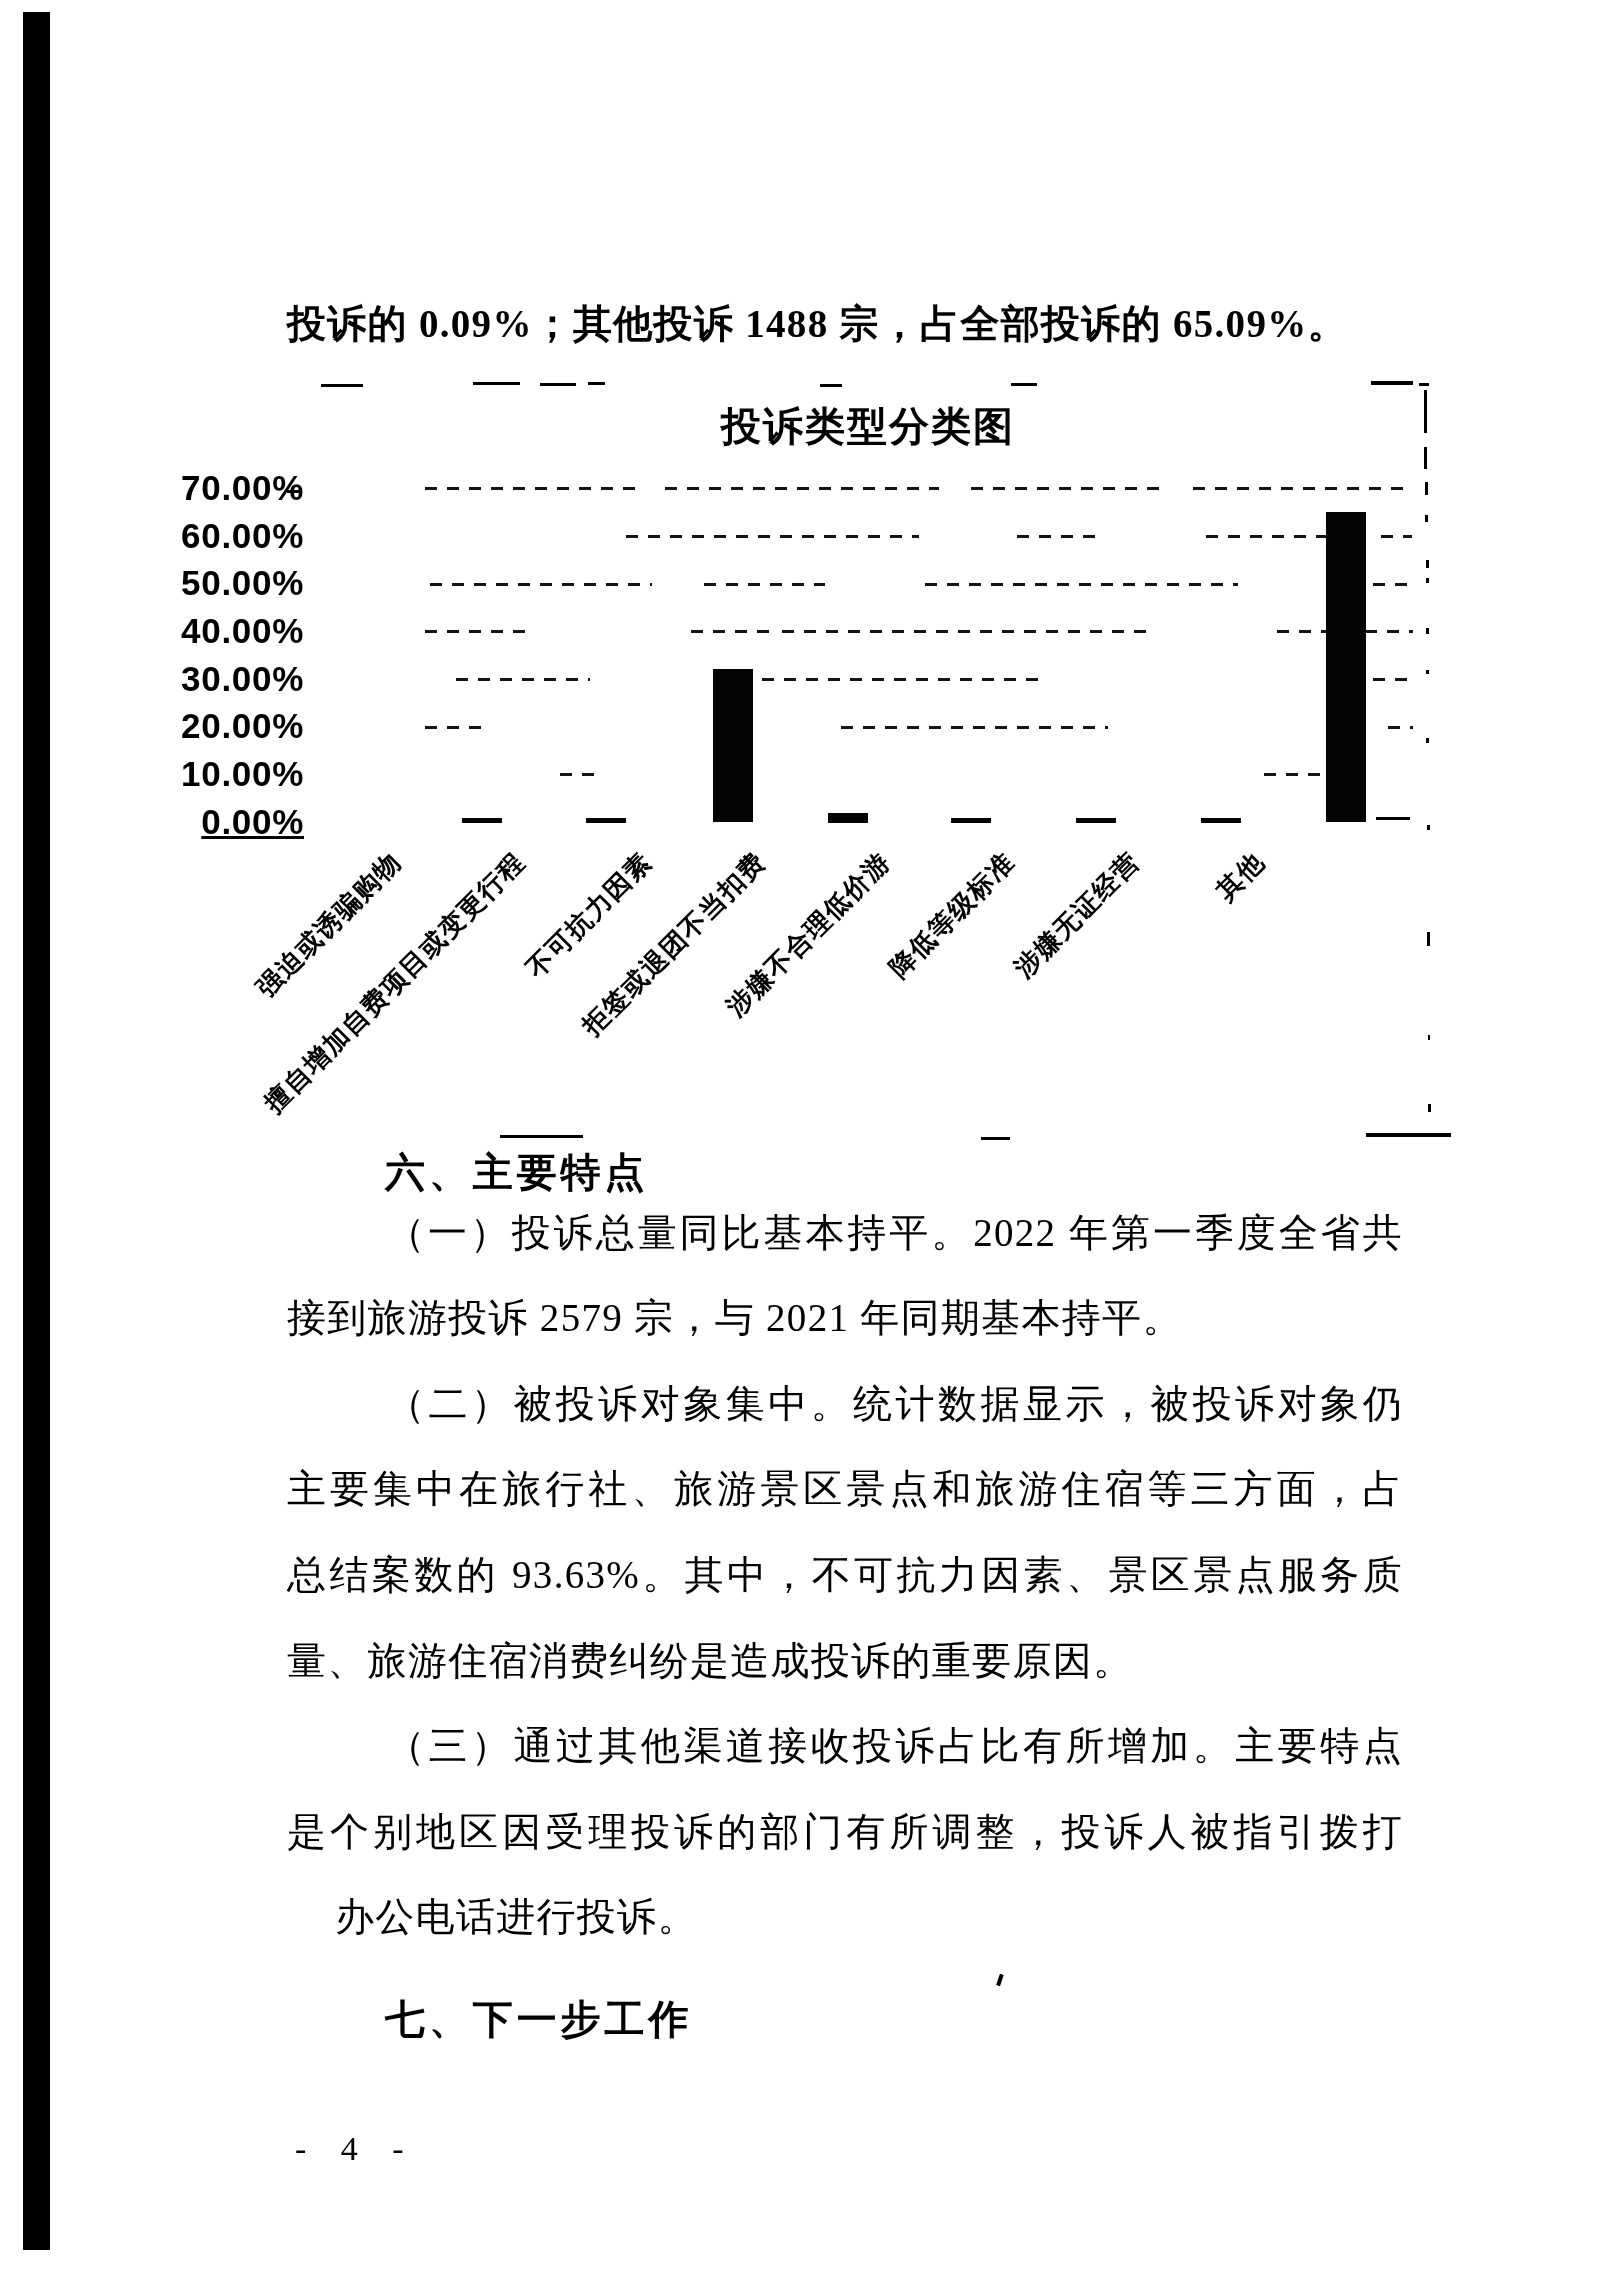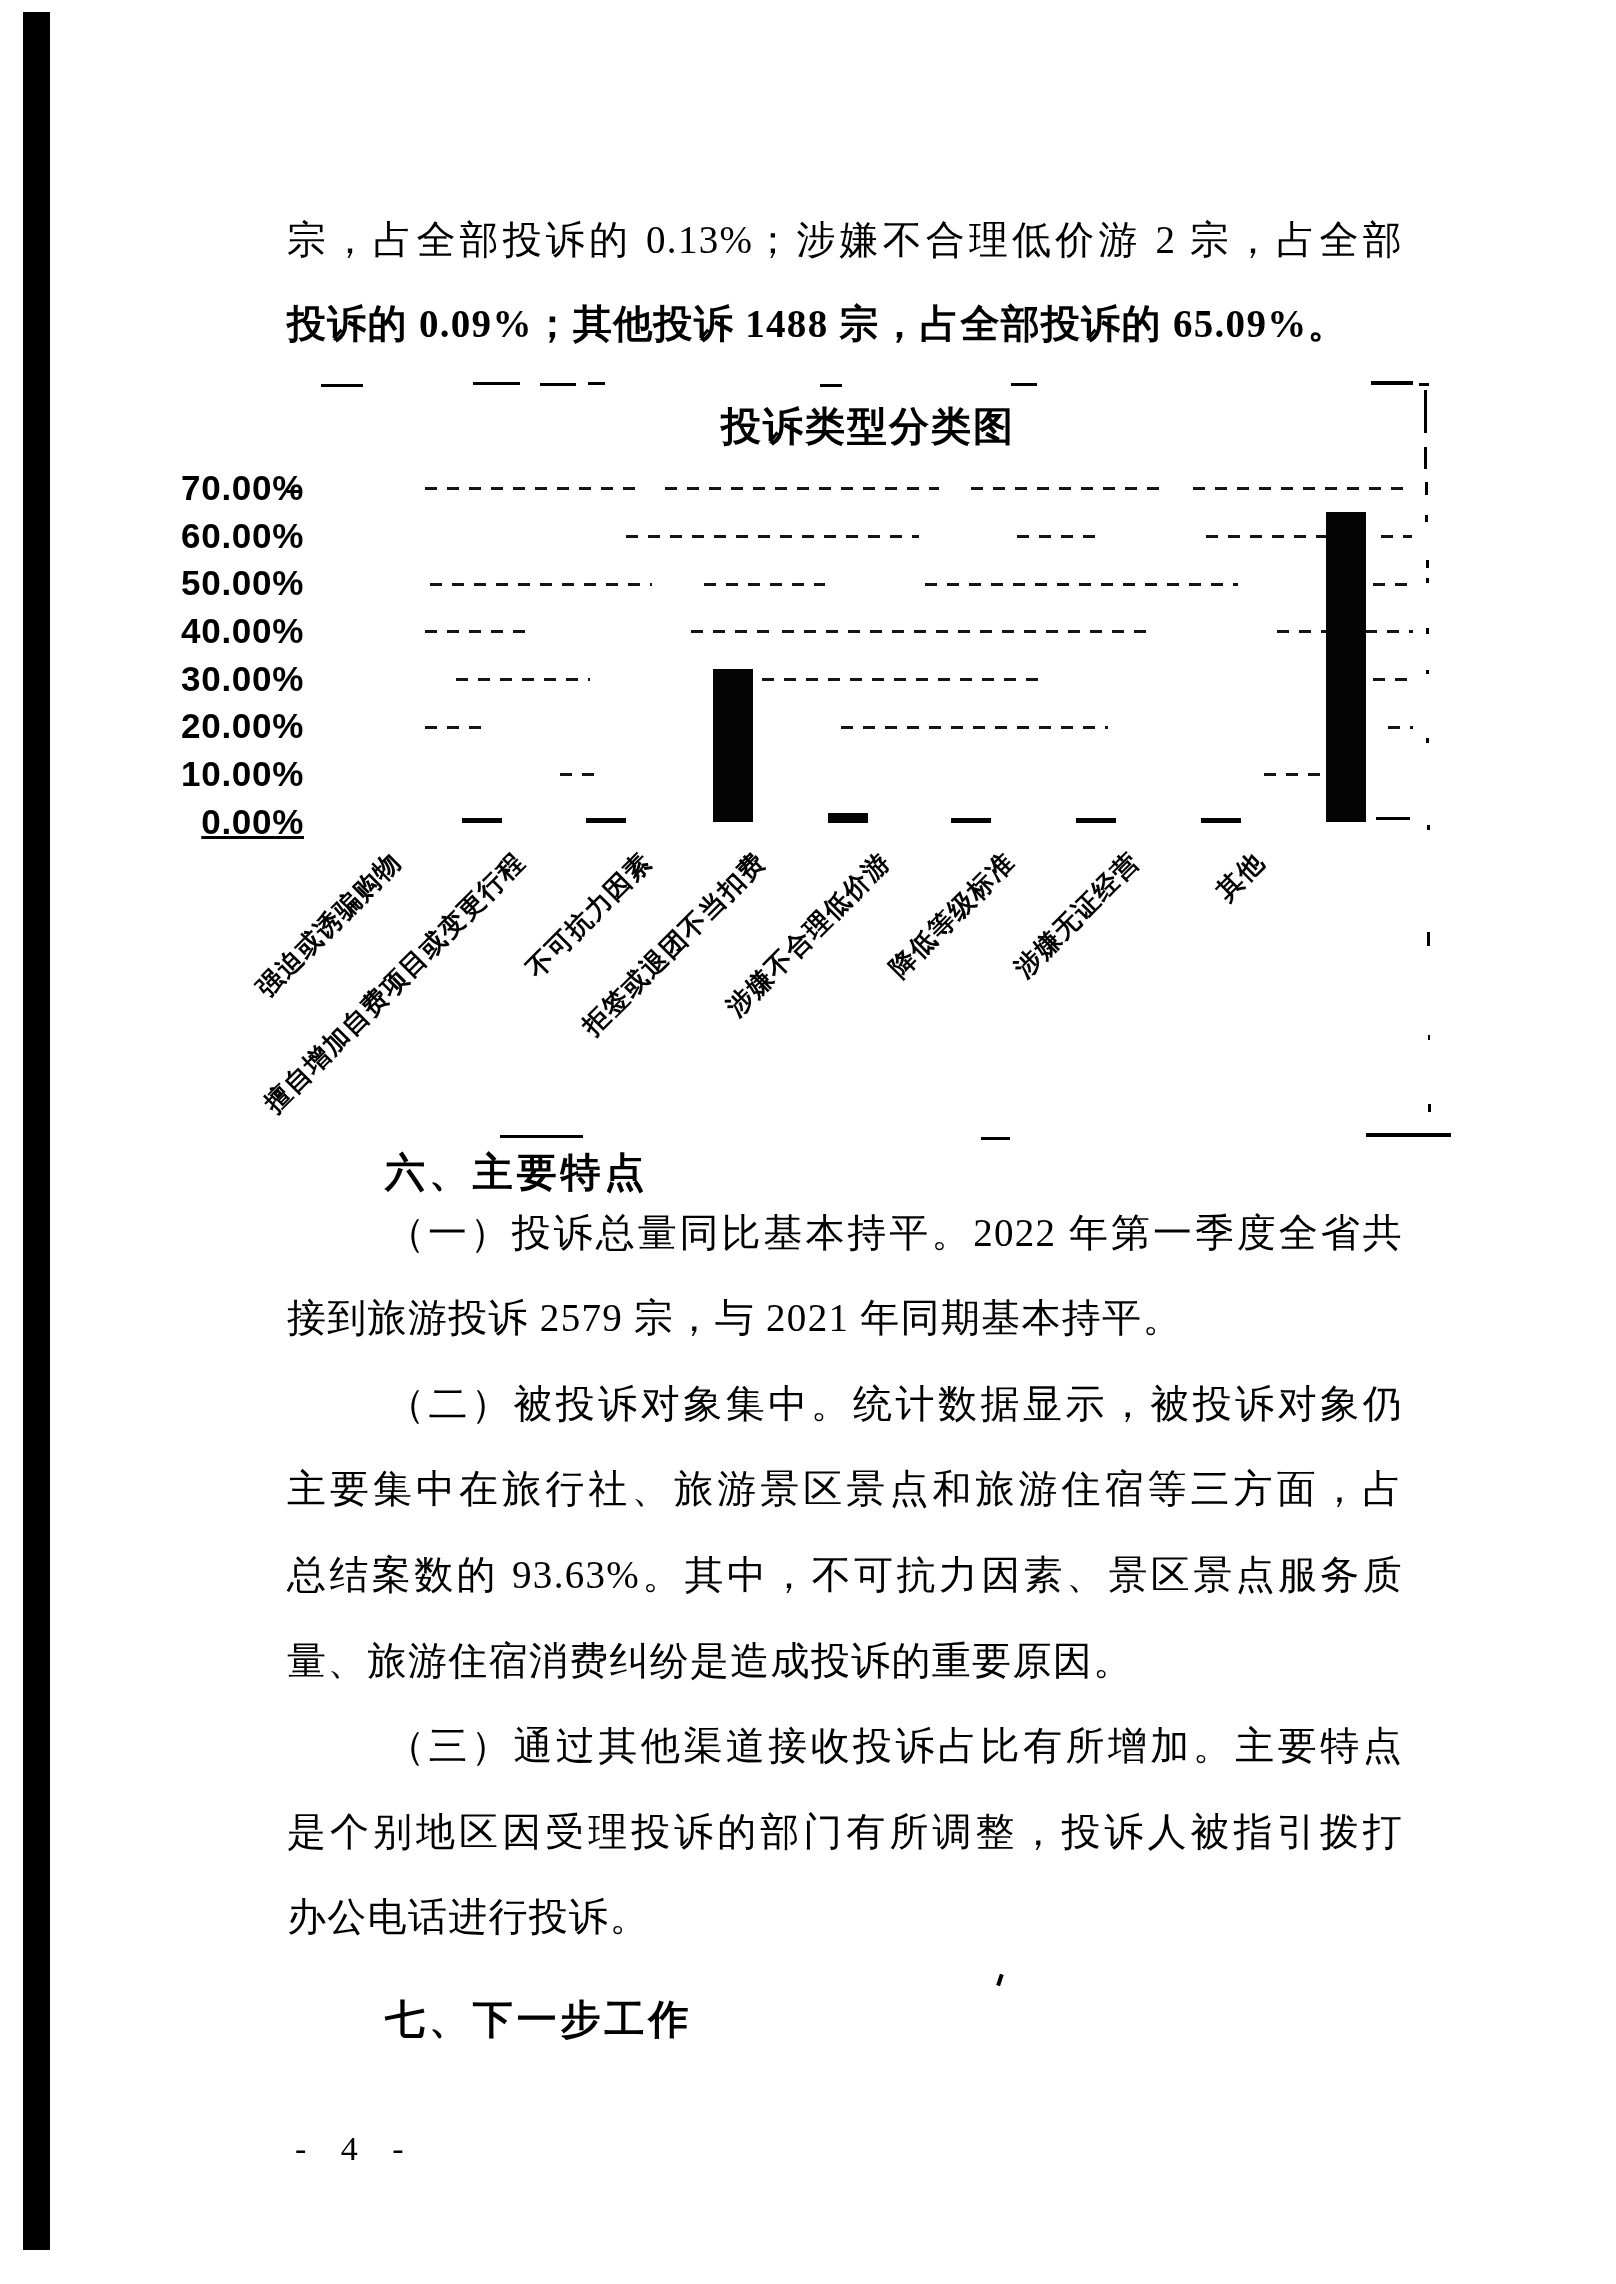--- a/index.html
+++ b/index.html
@@ -73,21 +73,20 @@
   }
   .artifact{position:absolute;background:#000;}
   .speck{position:absolute;background:#000;transform:rotate(18deg);}
 </style>
 </head>
 <body>
 
 <div id="page">
   <div class="scan-bar"></div>
 
-  <div class="bline just" style="top:216px;">宗，占全部投诉的 0.13%；涉嫌不合理低价游 2 宗，占全部</div>
   <div class="bline" style="top:300px;font-weight:bold;">投诉的 0.09%；其他投诉 1488 宗，占全部投诉的 65.09%。</div>
 
   <div id="chart">
     <div class="chart-title">投诉类型分类图</div>
     <div id="yticks">
         <div class="ytick" style="right: 1204px; top: 473px;">70.00%</div>
         <div class="ytick" style="right: 1204px; top: 521px;">60.00%</div>
         <div class="ytick" style="right: 1204px; top: 568px;">50.00%</div>
         <div class="ytick" style="right: 1204px; top: 616px;">40.00%</div>
         <div class="ytick" style="right: 1204px; top: 664px;">30.00%</div>
@@ -174,21 +173,21 @@
   <div class="heading" style="top:1151px;">六、主要特点</div>
   <div id="body-lines">
       <div class="bline just ind" style="top: 1209px;">（一）投诉总量同比基本持平。2022 年第一季度全省共</div>
       <div class="bline" style="top: 1294px;">接到旅游投诉 2579 宗，与 2021 年同期基本持平。</div>
       <div class="bline just ind" style="top: 1380px;">（二）被投诉对象集中。统计数据显示，被投诉对象仍</div>
       <div class="bline just" style="top: 1465px;">主要集中在旅行社、旅游景区景点和旅游住宿等三方面，占</div>
       <div class="bline just" style="top: 1551px;">总结案数的 93.63%。其中，不可抗力因素、景区景点服务质</div>
       <div class="bline" style="top: 1637px;">量、旅游住宿消费纠纷是造成投诉的重要原因。</div>
       <div class="bline just ind" style="top: 1722px;">（三）通过其他渠道接收投诉占比有所增加。主要特点</div>
       <div class="bline just" style="top: 1808px;">是个别地区因受理投诉的部门有所调整，投诉人被指引拨打</div>
-      <div class="bline" style="top: 1893px;">办公电话进行投诉。</div>
+      <div class="bline" style="top: 1893px; margin-left: 48px;">办公电话进行投诉。</div>
     </div>
 
   <div class="heading" style="top:1998px;">七、下一步工作</div>
 
   <div class="speck" style="left:998px;top:1974px;width:3.9px;height:11.7px;"></div>
 
   <div class="pagenum">- 4 -</div>
 </div>
 
 

